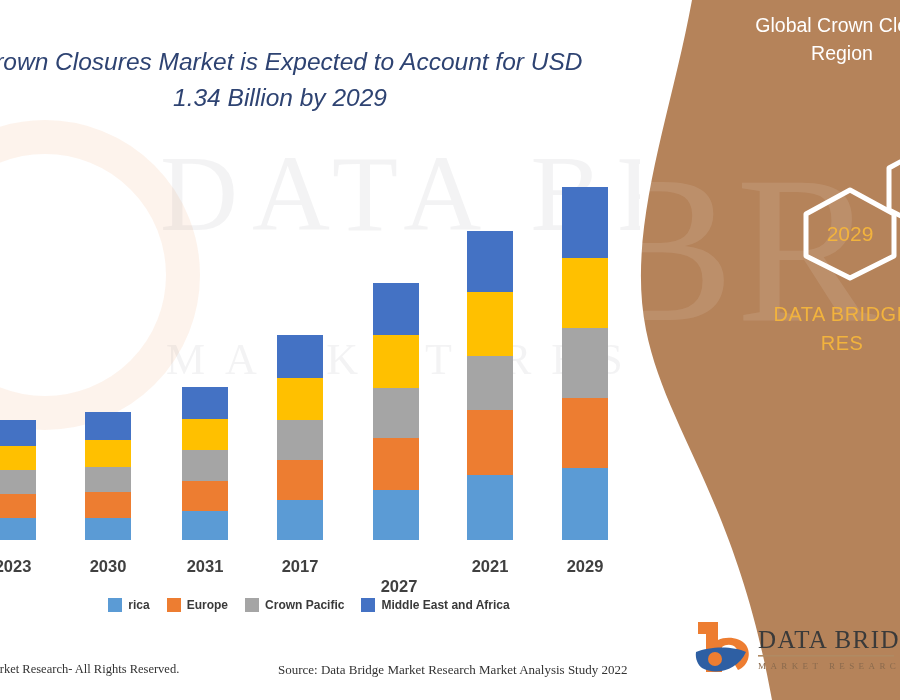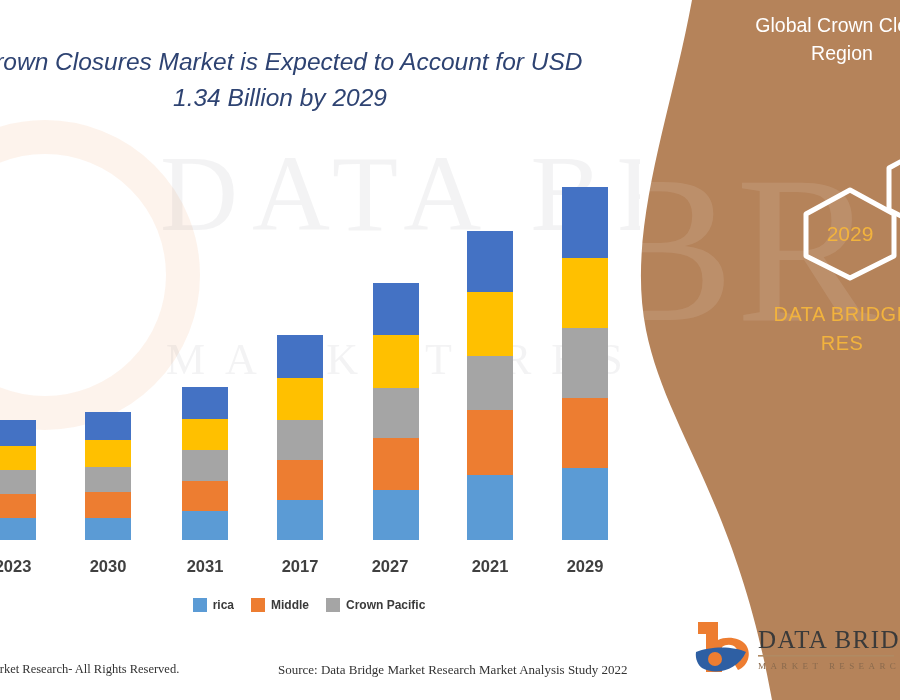--- a/index.html
+++ b/index.html
@@ -280,21 +280,21 @@
           <div class="seg" title="Middle East and Africa 2026" style="height: 43px; background: rgb(68, 114, 196);"></div>
         </div>
         <div class="xlabel" style="left: 257px;">2017</div>
         <div class="bar" style="left: 373px;">
           <div class="seg" title="North America 2027" style="height: 50px; background: rgb(91, 155, 213);"></div>
           <div class="seg" title="Europe 2027" style="height: 52px; background: rgb(237, 125, 49);"></div>
           <div class="seg" title="Asia Pacific 2027" style="height: 50px; background: rgb(165, 165, 165);"></div>
           <div class="seg" title="South America 2027" style="height: 53px; background: rgb(255, 192, 0);"></div>
           <div class="seg" title="Middle East and Africa 2027" style="height: 52px; background: rgb(68, 114, 196);"></div>
         </div>
-        <div class="xlabel" style="left: 347px;">2027</div>
+        <div class="xlabel" style="left: 356px; margin-top: 20px;">2027</div>
         <div class="bar" style="left: 467px;">
           <div class="seg" title="North America 2028" style="height: 65px; background: rgb(91, 155, 213);"></div>
           <div class="seg" title="Europe 2028" style="height: 65px; background: rgb(237, 125, 49);"></div>
           <div class="seg" title="Asia Pacific 2028" style="height: 54px; background: rgb(165, 165, 165);"></div>
           <div class="seg" title="South America 2028" style="height: 64px; background: rgb(255, 192, 0);"></div>
           <div class="seg" title="Middle East and Africa 2028" style="height: 61px; background: rgb(68, 114, 196);"></div>
         </div>
         <div class="xlabel" style="left: 447px;">2021</div>
         <div class="bar" style="left: 562px;">
           <div class="seg" title="North America 2029" style="height: 72px; background: rgb(91, 155, 213);"></div>
@@ -306,25 +306,29 @@
         <div class="xlabel" style="left: 542px;">2029</div>
       </div>
 
     <div id="legend">
         <div class="legend-item">
           <span class="legend-swatch" style="background: rgb(91, 155, 213);"></span>
           <span class="legend-label">rica</span>
         </div>
         <div class="legend-item">
           <span class="legend-swatch" style="background: rgb(237, 125, 49);"></span>
-          <span class="legend-label">Middle</span>
+          <span class="legend-label">Europe</span>
         </div>
         <div class="legend-item">
           <span class="legend-swatch" style="background: rgb(165, 165, 165);"></span>
           <span class="legend-label">Crown Pacific</span>
+        </div>
+        <div class="legend-item">
+          <span class="legend-swatch" style="background: rgb(68, 114, 196);"></span>
+          <span class="legend-label">Middle East and Africa</span>
         </div>
       </div>
 
     <div id="footer-left">Bridge Market Research- All Rights Reserved.</div>
     <div id="footer-right">Source: Data Bridge Market Research Market Analysis Study 2022</div>
   </div>
 
   <div id="right-panel">
     <svg id="right-panel-curve" viewBox="0 0 260 700" preserveAspectRatio="none">
       <path d="M 0,0 L 52,0 C 30,120 -14,230 6,330 C 26,430 96,500 132,700 L 0,700 Z" fill="#ffffff"></path>

